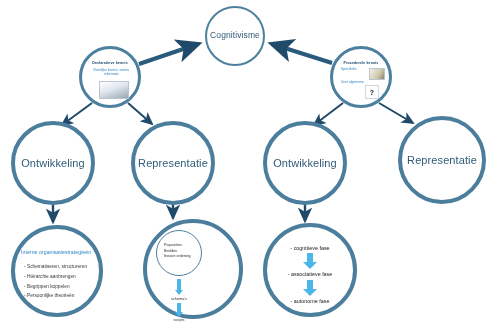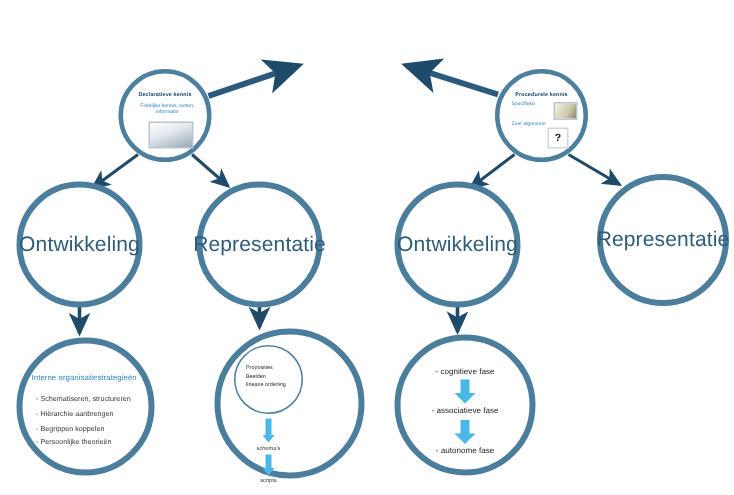--- a/index.html
+++ b/index.html
@@ -35,21 +35,21 @@
     text-align: center;
   }
   .ring-thin {
     border: 2px solid #4d7f9e;
   }
   .ring-thick {
     border: 4px solid #4b7d9c;
   }
   .node-label {
     color: #2f5c78;
-    font-size: 14px;
+    font-size: 11px;
     letter-spacing: .1px;
     line-height: 1.1;
   }
   
   #n-cognitivisme {
     left: 205px; top: 6px;
     width: 60px; height: 60px;
   }
   #n-cognitivisme .node-label { font-size: 8.5px; }
 
@@ -246,20 +246,23 @@
 
     <line x1="379" y1="103" x2="413" y2="123" stroke="#1f4a69" stroke-width="2" marker-end="url(#arrowDarkSm)"></line>
 
     <line x1="53" y1="204" x2="53" y2="222" stroke="#1f4a69" stroke-width="2.4" marker-end="url(#arrowDarkSm)"></line>
 
     <line x1="173" y1="204" x2="173" y2="218" stroke="#1f4a69" stroke-width="2.4" marker-end="url(#arrowDarkSm)"></line>
 
     <line x1="305" y1="204" x2="305" y2="221" stroke="#1f4a69" stroke-width="2.4" marker-end="url(#arrowDarkSm)"></line>
   </svg>
 
+  <div class="node ring-thin" id="n-cognitivisme">
+    <span class="node-label">Cognitivisme</span>
+  </div>
 
   <div class="node ring-thin" id="n-declaratieve">
     <div class="mini-card">
       <div class="mini-title">Declaratieve kennis</div>
       <div class="mini-sub" id="decl-sub">Feitelijke kennis, weten, informatie</div>
       <div class="mini-pic" id="decl-pic"></div>
     </div>
   </div>
 
   <div class="node ring-thin" id="n-procedurele">

